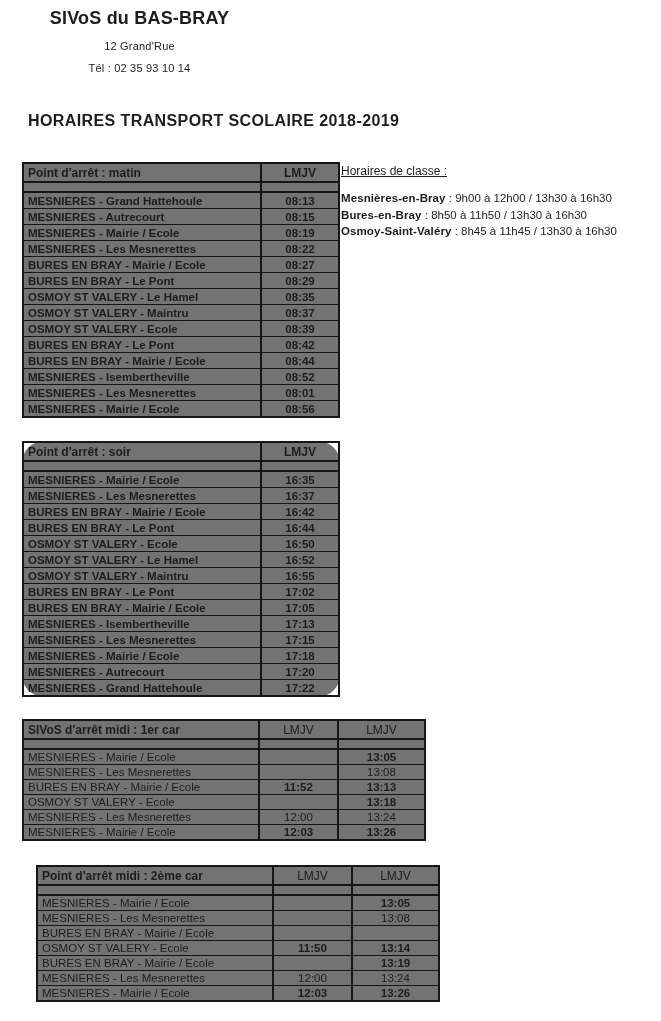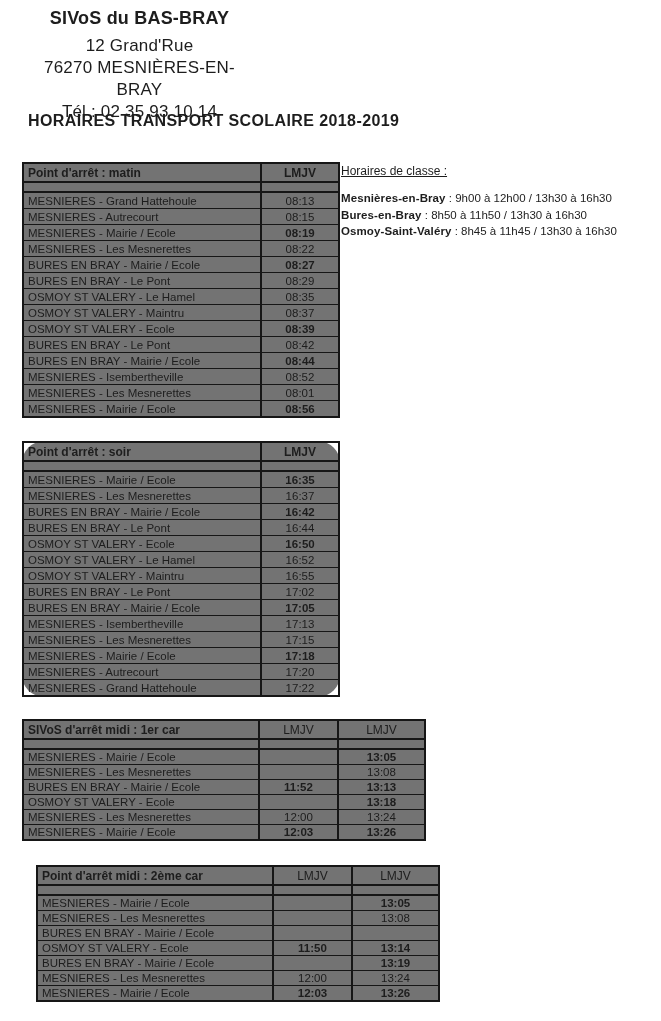--- a/index.html
+++ b/index.html
@@ -9,21 +9,21 @@
     height: 1021px;
     background: #ffffff;
     font-family: "Liberation Sans", sans-serif;
     color: #1d1d1d;
     overflow: hidden;
   }
 
   
   .letterhead { position: absolute; left: 32px; top: 8px; width: 215px; text-align: center; }
   .org { font-size: 18px; font-weight: bold; letter-spacing: 0.2px; margin-bottom: 6px; }
-  .addr { font-size: 17px; line-height: 22px; letter-spacing: 0.2px; }
+  .addr { font-size: 11px; line-height: 22px; letter-spacing: 0.2px; }
 
   
   .doc-title {
     position: absolute; left: 28px; top: 112px; margin: 0;
     font-size: 16px; font-weight: bold; letter-spacing: 0.4px; white-space: nowrap;
   }
 
   
   .tt {
     position: absolute;
@@ -39,41 +39,40 @@
     white-space: nowrap;
     vertical-align: middle;
   }
   .tt th + th, .tt td + td { border-left: 2px solid #161616; }
   .tt thead tr.hdr th { border-bottom: 2px solid #161616; height: 17px; font-size: 12px; }
   .h-stop { text-align: left; font-weight: bold; }
   .h-time { text-align: center; font-weight: normal; }
   .h-time.hb { font-weight: bold; }
   .tt tr.sep td { height: 8px; border-bottom: 2px solid #161616; }
   .tt tbody td { font-size: 11.5px; }
-  .t12 tbody td { height: 15px; }
+  .t12 tbody td { height: 15px; font-weight: bold; }
   .t34 tbody td { height: 14px; }
   .stop { text-align: left; }
   .time { text-align: center; }
   .bold { font-weight: bold; }
 
   
   .class-hours { position: absolute; left: 341px; top: 164px; width: 320px; }
   .ch-heading { font-size: 12px; text-decoration: underline; margin-bottom: 12px; }
   .ch-lines div { font-size: 11.5px; line-height: 16.5px; white-space: nowrap; }
   .ch-lines b { letter-spacing: 0.1px; }
 </style>
 </head>
 <body>
 
 <div class="page">
 
   <header class="letterhead">
     <div class="org">SIVoS du BAS-BRAY</div>
     <div class="addr">12 Grand'Rue</div>
-    <div class="addr">76270 MESNIÈRES-EN-BRAY</div>
     <div class="addr">Tél : 02 35 93 10 14</div>
   </header>
 
   <h1 class="doc-title">HORAIRES TRANSPORT SCOLAIRE 2018-2019</h1>
 
   <table class="tt t12" style="left:22px; top:162px;">
     <colgroup>
         <col style="width:238px">
         <col style="width:78px">
       </colgroup>

